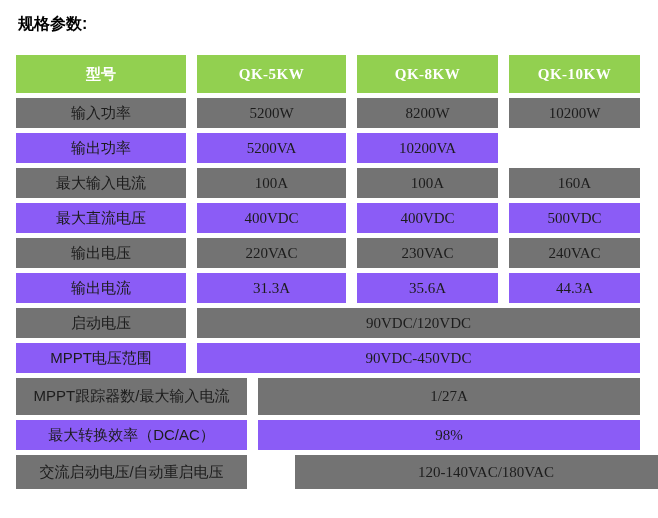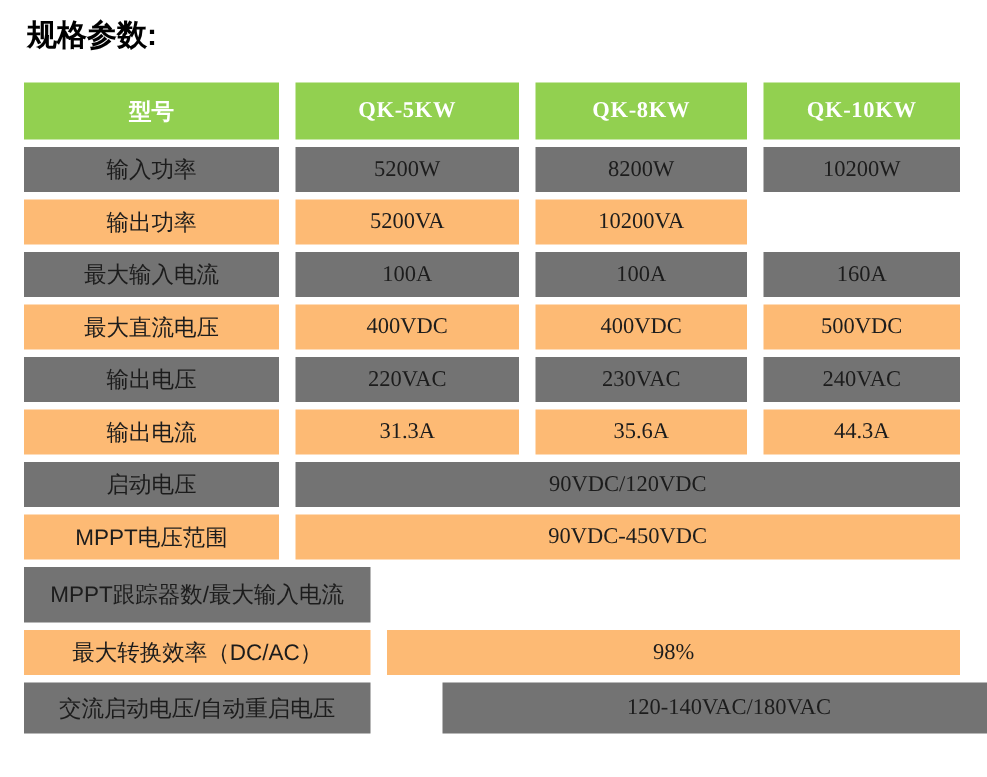--- a/index.html
+++ b/index.html
@@ -3,37 +3,37 @@
 <meta charset="utf-8">
 <style>
   html,body{margin:0;padding:0;}
   body{
     width:658px;height:518px;background:#ffffff;overflow:hidden;
     font-family:"Liberation Sans","DejaVu Sans",sans-serif;
     color:#1c1c1c;
   }
   .page-title{
     margin:13px 0 0 18px;
-    font-size:20px;line-height:22px;font-weight:bold;color:#000;
+    font-size:16px;line-height:22px;font-weight:bold;color:#000;
   }
   .spec-table{margin:20px 0 0 16px;}
   .row{display:grid;column-gap:11px;margin-bottom:5px;}
   .layout-cols{grid-template-columns:170px 149px 141px 131px;}
   .layout-merged{grid-template-columns:170px 443px;}
   .layout-wide{grid-template-columns:231px 382px;}
   .h30{height:30px;}
   .h34{height:34px;gap:48px;}
   .h37{height:37px;}
   .h38{height:38px;}
   .cell{
     display:flex;align-items:center;justify-content:center;
     font-size:15px;white-space:nowrap;
   }
   .row.green .cell{background:#737373;}
-  .row.light .cell{background:#fdba74;}
+  .row.light .cell{background:#8b5cf6;}
   .row.header .cell{
     background:#92d050;color:#ffffff;font-weight:bold;font-size:15px;font-family:Liberation Mono, monospace;
   }
   .row.header .cell.value{font-family:"Liberation Serif","DejaVu Serif",serif;letter-spacing:.5px;}
   .cell.label{color:#1c1c1c;}
   .cell.value{
     font-family:"Liberation Serif","DejaVu Serif",serif;
     color:#1c1c1c;font-size:15px;
   }
 </style>
@@ -97,20 +97,21 @@
     <div class="cell value">90VDC/120VDC</div>
   </div>
 
   <div class="row light layout-merged h30">
     <div class="cell label">MPPT电压范围</div>
     <div class="cell value">90VDC-450VDC</div>
   </div>
 
   <div class="row green layout-wide h37">
     <div class="cell label">MPPT跟踪器数/最大输入电流</div>
+    <div class="cell value">1/27A</div>
   </div>
 
   <div class="row light layout-wide h30">
     <div class="cell label">最大转换效率（DC/AC）</div>
     <div class="cell value">98%</div>
   </div>
 
   <div class="row green layout-wide h34">
     <div class="cell label">交流启动电压/自动重启电压</div>
     <div class="cell value">120-140VAC/180VAC</div>

